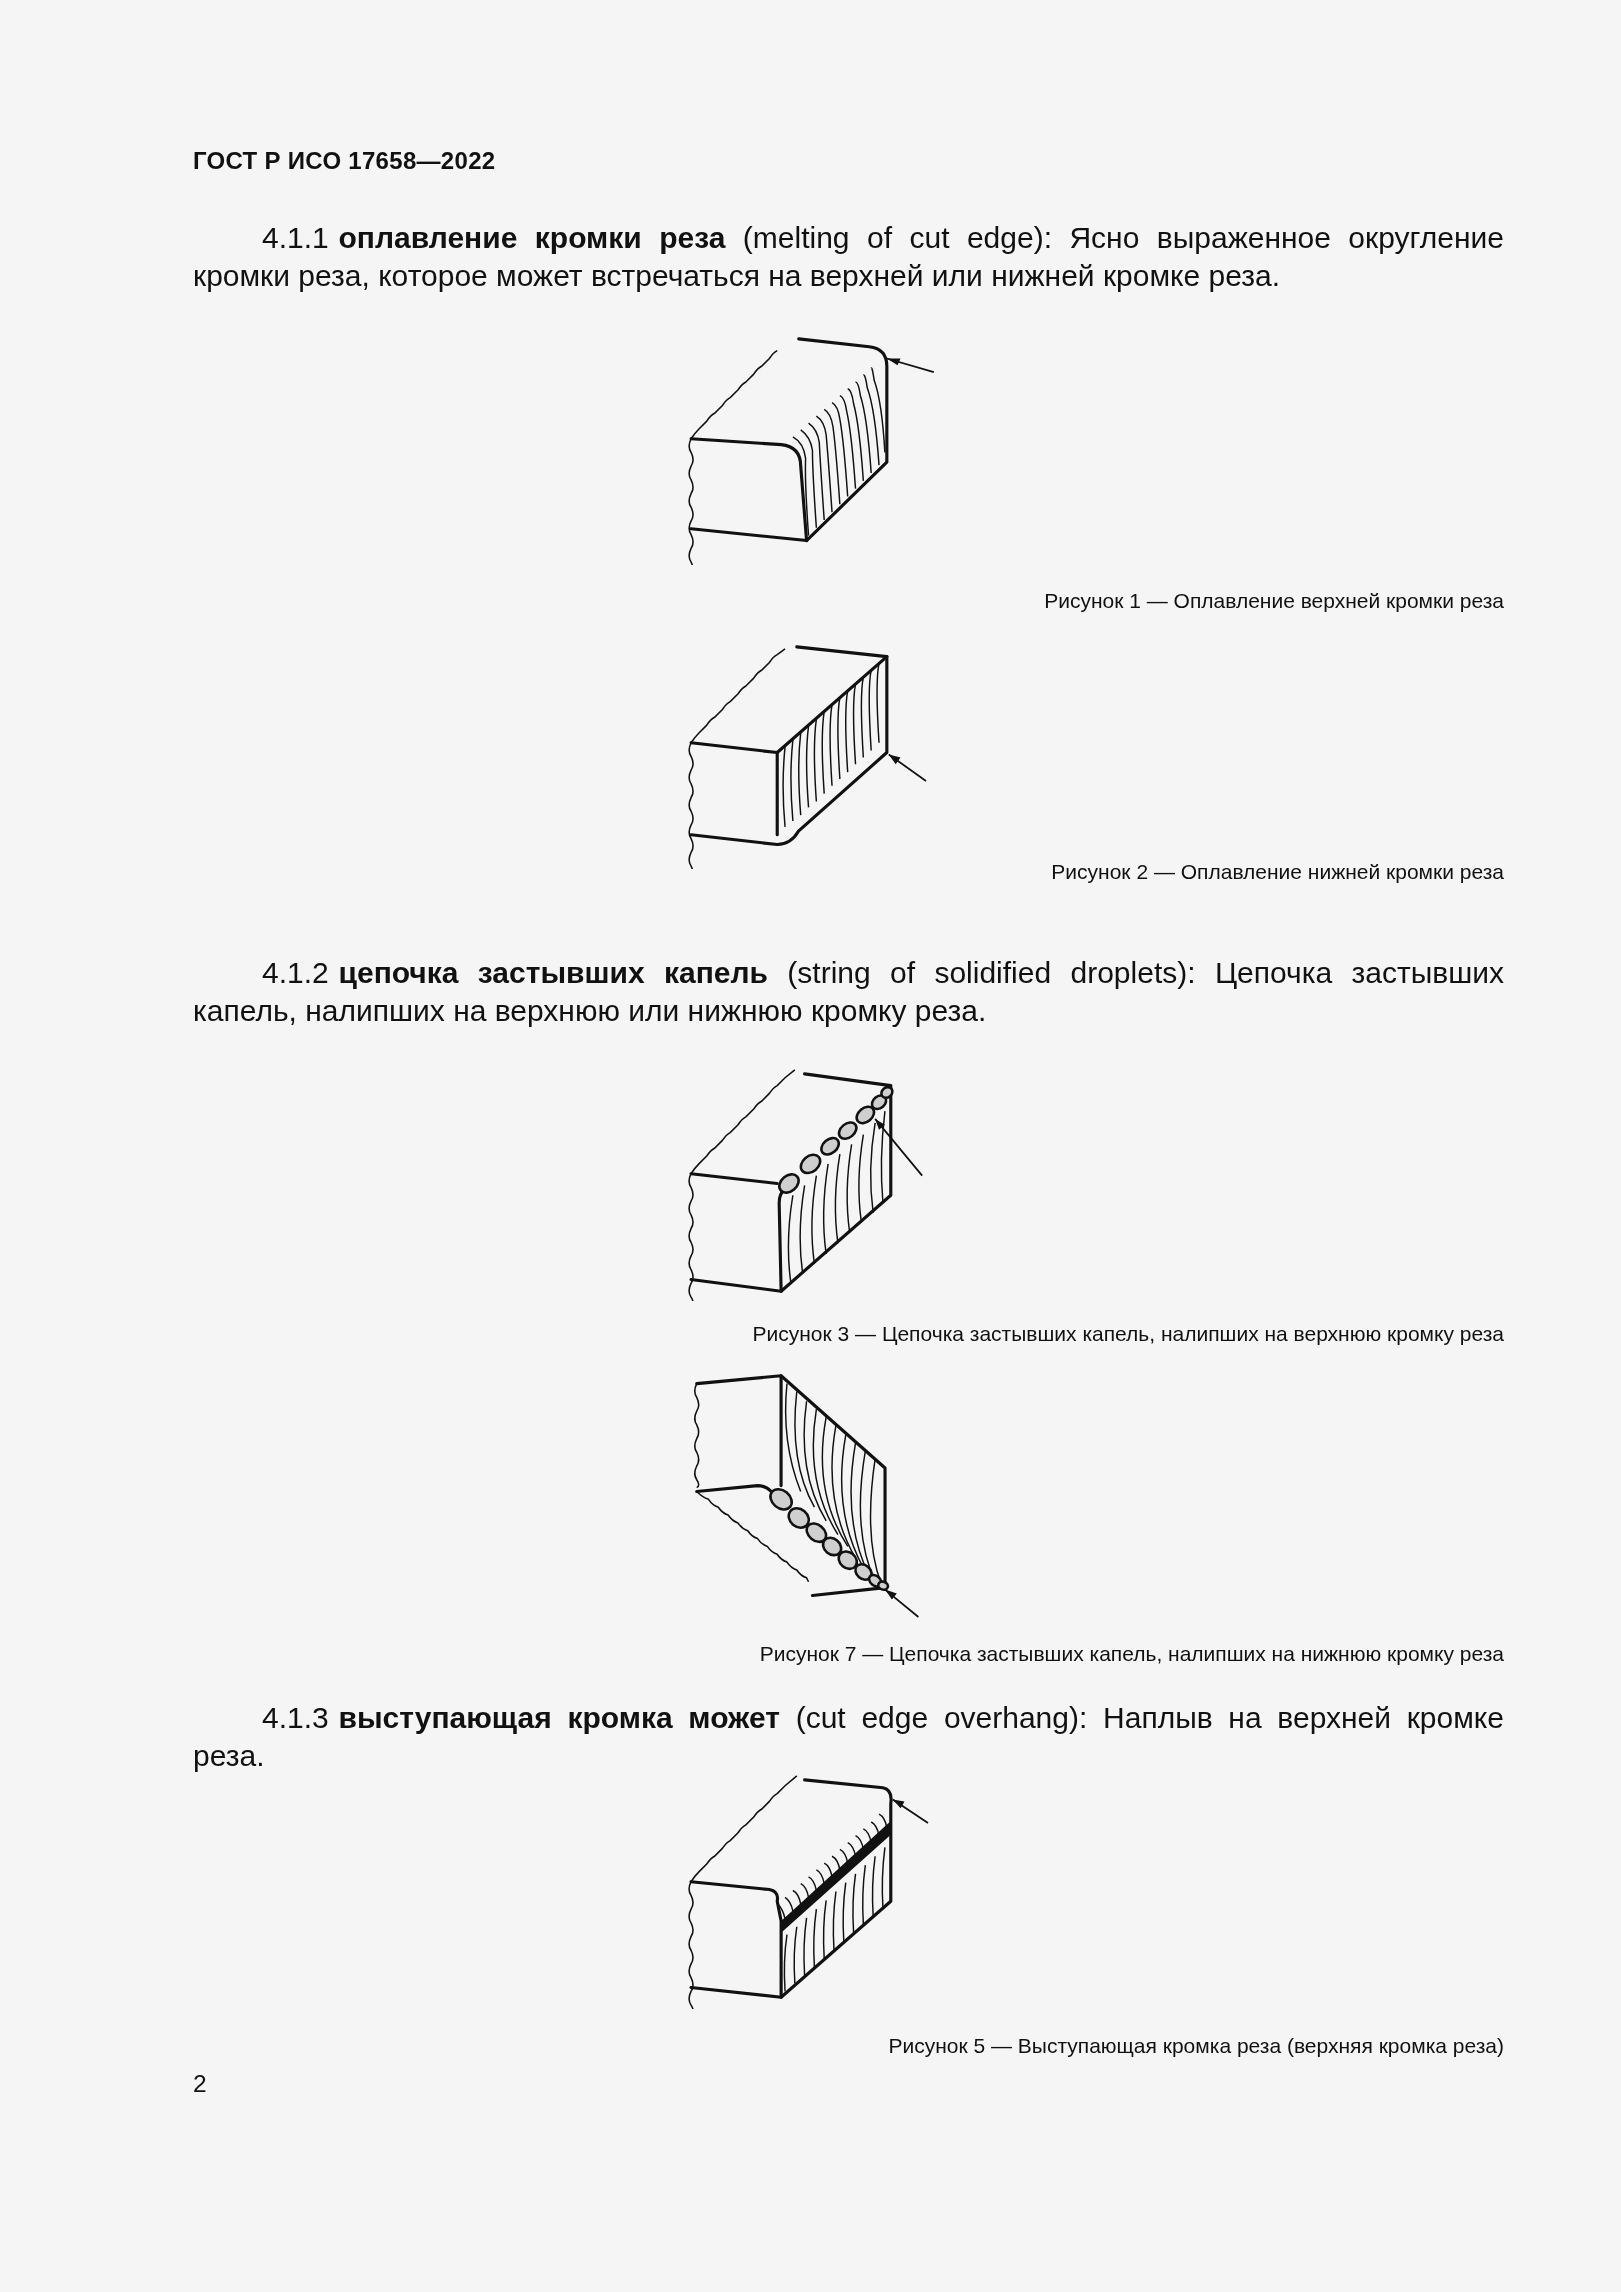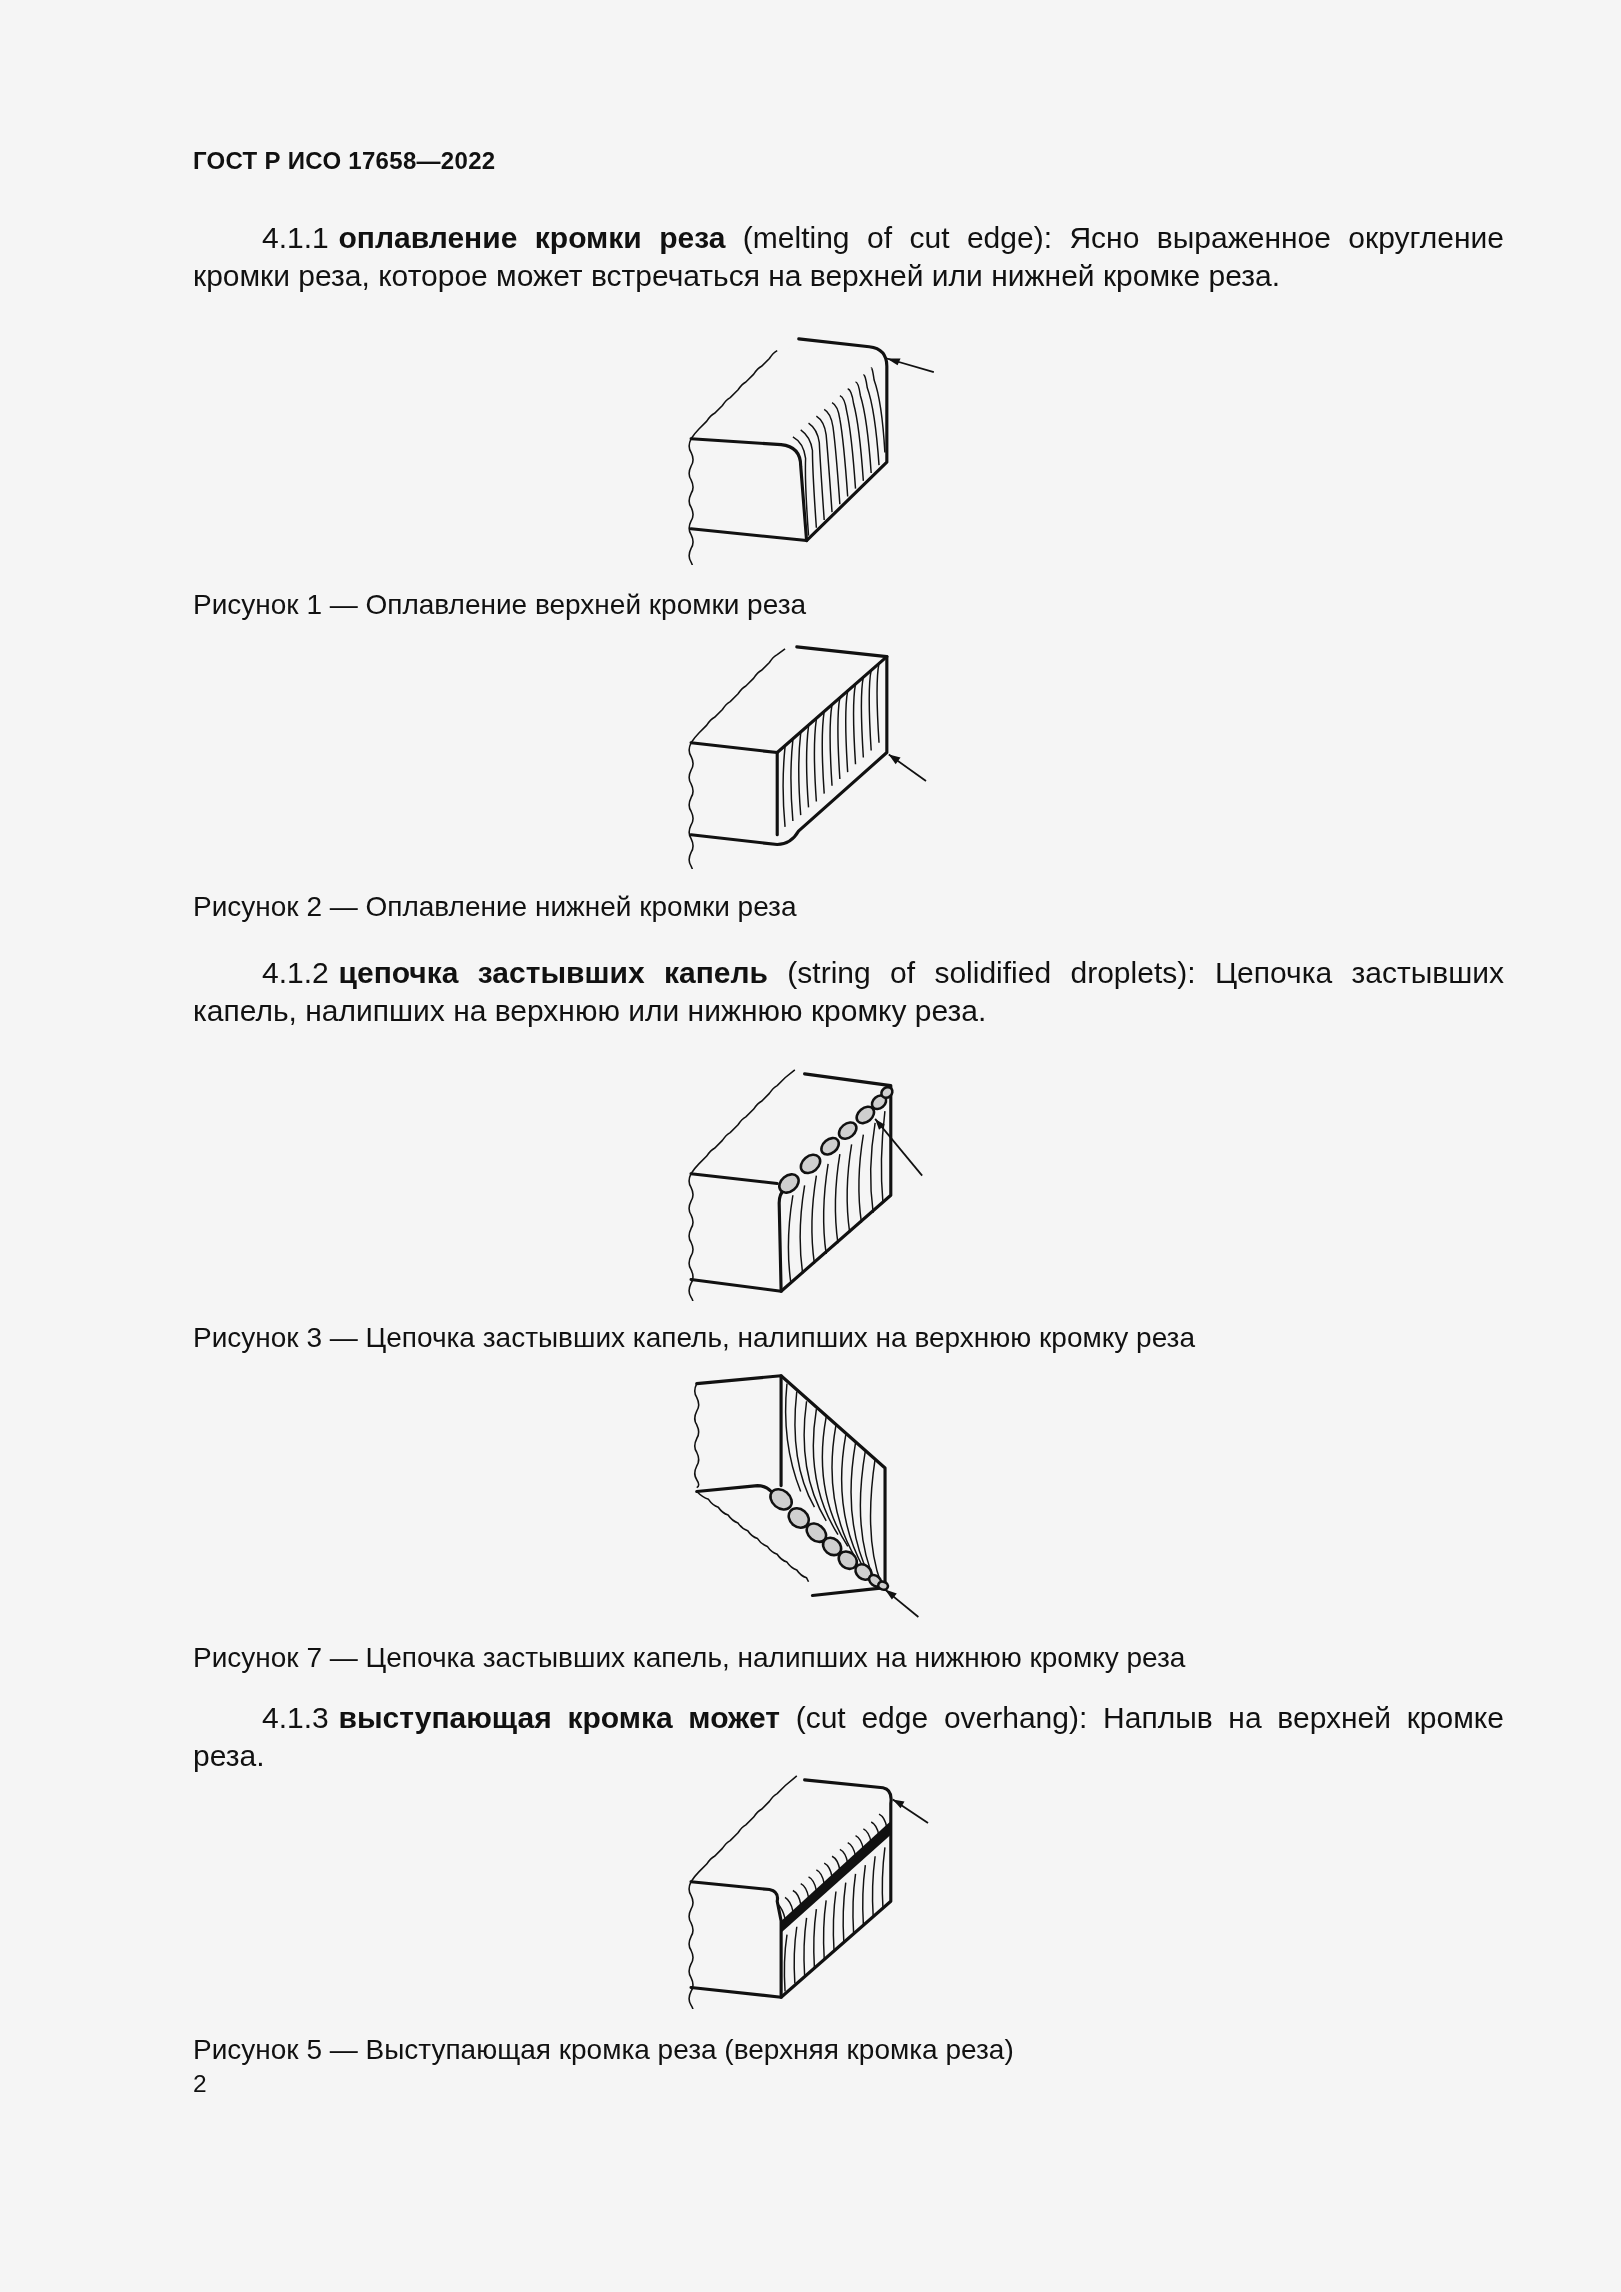--- a/index.html
+++ b/index.html
@@ -5,21 +5,21 @@
   html, body { margin: 0; padding: 0; }
   body {
     width: 1621px; height: 2293px; background: #f5f5f5; position: relative;
     font-family: "Liberation Sans", sans-serif; color: #111; overflow: hidden;
   }
   .abs { position: absolute; }
   .header { left: 193px; top: 147px; font-weight: bold; font-size: 24px; letter-spacing: 0.3px; }
   .para { left: 193px; width: 1311px; font-size: 30px; line-height: 38px; text-align: justify; text-align-last: left; }
   .para .num { display: inline-block; padding-left: 69px; margin-right: 9.8px; }
   .para .term { font-weight: bold; }
-  .caption { left: 193px; width: 1311px; text-align: left; font-size: 28px; }
+  .caption { left: 193px; width: 1311px; text-align: right; font-size: 21px; }
   .fig { left: 0; width: 1621px; }
   .fig svg { display: block; margin: 0 auto; }
   .pagenum { left: 193px; top: 2070px; font-size: 24.5px; }
   svg .o { fill: none; stroke: #111; stroke-width: 3.2; stroke-linejoin: round; stroke-linecap: round; }
   svg .w { fill: none; stroke: #111; stroke-width: 1.6; }
   svg .h { fill: none; stroke: #111; stroke-width: 1.5; }
   svg .a { fill: none; stroke: #111; stroke-width: 1.8; }
   svg .face { fill: #f5f5f5; }
 </style>
 </head>
@@ -77,21 +77,21 @@
       <path d="M168,136 Q164,74 168,53"></path>
         <path d="M176,128 Q172,66 176,46"></path>
       <path d="M184,121 Q180,58 184,39"></path>
         <path d="M192,114 Q188,50 192,32"></path>
       <path d="M200,106 Q196,44 200,25"></path>
     </g>
     <path class="a" d="M210,118 L248,145"></path>
     <path d="M210,118 L222,121 L217,128 Z" fill="#111"></path>
   </svg>
 </div>
-<div class="abs caption" style="top:891px">Рисунок 2 — Оплавление нижней кромки реза</div>
+<div class="abs caption" style="top:860px">Рисунок 2 — Оплавление нижней кромки реза</div>
 
 <div class="abs para" style="top:954px">
   <span class="num">4.1.2</span><span class="term">цепочка застывших капель</span><span> (string of solidified droplets): Цепочка застывших капель, налип­ших на верхнюю или нижнюю кромку реза.</span>
 </div>
 
 <div class="abs fig" style="top:1066px">
   <svg width="255" height="235" viewBox="0 0 260 240">
     <path class="face" d="M8,110 L96,120 L212,20 L124,8 Z"></path>
     <path class="w" d="M8,110 q4,-6 8,-10 q4,-4 8,-8 q4,-6 8,-8 q4,-4 8,-8 q4,-6 8,-8 q4,-4 8,-8 q4,-6 8,-8 q4,-4 8,-8 q4,-6 8,-8 q4,-4 8,-8 q4,-6 8,-8 q4,-4 8,-8 l10,-8"></path>
     <path class="w" d="M8,110 q-4,8 0,14 q4,8 0,14 q-4,8 0,14 q4,8 0,14 q-4,8 0,14 q4,8 0,14 q-4,8 0,14 q4,8 0,14 q-4,8 0,14 q4,6 0,10"></path>

